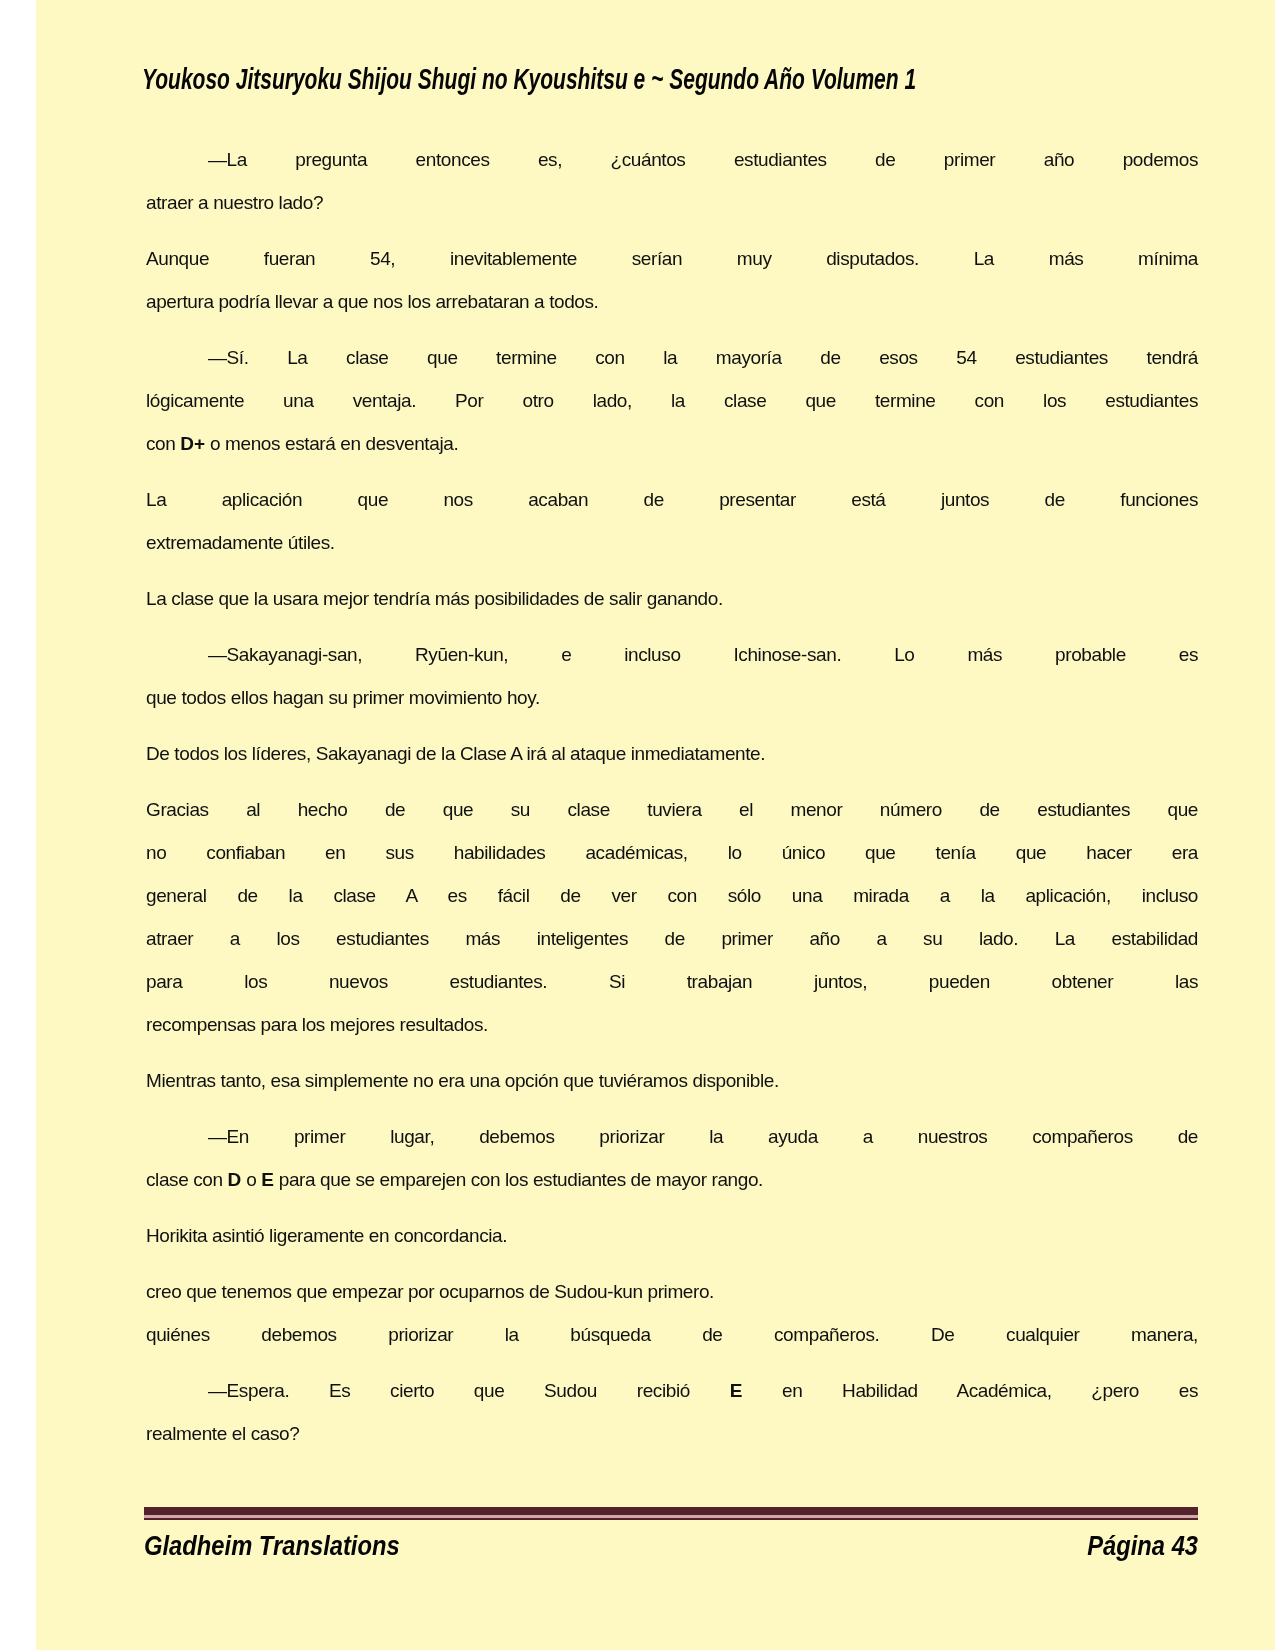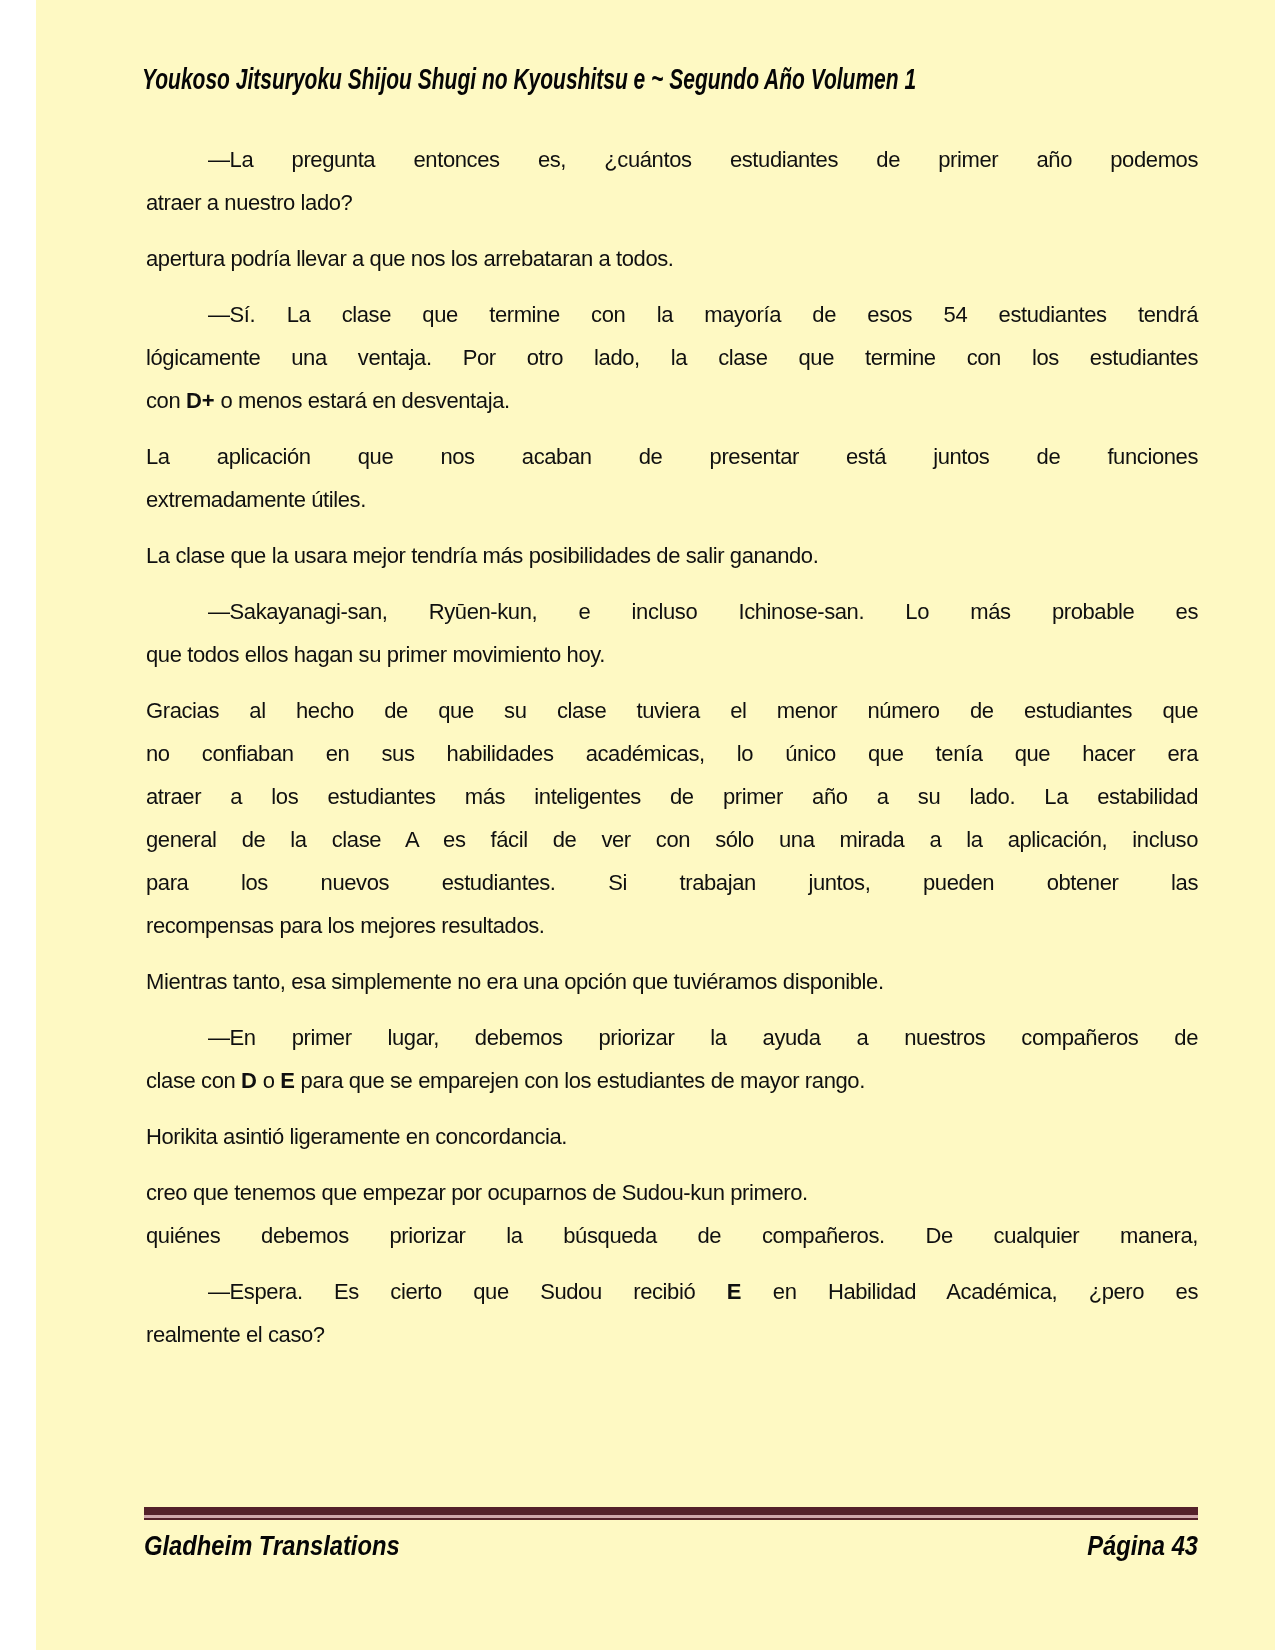--- a/index.html
+++ b/index.html
@@ -31,21 +31,21 @@
     letter-spacing: 0px;
     transform: scaleX(0.70);
     transform-origin: left center;
   }
 
   
   .content {
     position: absolute;
     left: 110px; top: 138px;
     width: 1052px;
-    font-size: 22px;
+    font-size: 19px;
     line-height: 43px;
     letter-spacing: -0.4px;
     color: #101010;
   }
   .para { margin: 0 0 13px 0; }
   .line {
     text-align: justify;
     text-align-last: justify;
     text-justify: inter-word;
   }
@@ -97,43 +97,47 @@
   <div class="doc-header">
     <span class="title">Youkoso Jitsuryoku Shijou Shugi no Kyoushitsu e ~ Segundo Año Volumen 1</span>
   </div>
 
   <div class="content" style="color: rgb(16, 16, 16);">
       <div class="para">
         <div class="line indent">—La pregunta entonces es, ¿cuántos estudiantes de primer año podemos</div>
         <div class="line last">atraer a nuestro lado?</div>
       </div>
       <div class="para">
+        <div class="line">Aunque fueran 54, inevitablemente serían muy disputados. La más mínima</div>
         <div class="line last">apertura podría llevar a que nos los arrebataran a todos.</div>
       </div>
       <div class="para">
         <div class="line indent">—Sí. La clase que termine con la mayoría de esos 54 estudiantes tendrá</div>
         <div class="line">lógicamente una ventaja. Por otro lado, la clase que termine con los estudiantes</div>
         <div class="line last">con <b>D+</b> o menos estará en desventaja.</div>
       </div>
       <div class="para">
         <div class="line">La aplicación que nos acaban de presentar está juntos de funciones</div>
         <div class="line last">extremadamente útiles.</div>
       </div>
       <div class="para">
         <div class="line last">La clase que la usara mejor tendría más posibilidades de salir ganando.</div>
       </div>
       <div class="para">
         <div class="line indent">—Sakayanagi-san, Ryūen-kun, e incluso Ichinose-san. Lo más probable es</div>
         <div class="line last">que todos ellos hagan su primer movimiento hoy.</div>
       </div>
       <div class="para">
+        <div class="line last">De todos los líderes, Sakayanagi de la Clase A irá al ataque inmediatamente.</div>
+      </div>
+      <div class="para">
         <div class="line">Gracias al hecho de que su clase tuviera el menor número de estudiantes que</div>
         <div class="line">no confiaban en sus habilidades académicas, lo único que tenía que hacer era</div>
+        <div class="line">general de la clase A es fácil de ver con sólo una mirada a la aplicación, incluso</div>
         <div class="line">atraer a los estudiantes más inteligentes de primer año a su lado. La estabilidad</div>
-        <div class="line">general de la clase A es fácil de ver con sólo una mirada a la aplicación, incluso</div>
         <div class="line">para los nuevos estudiantes. Si trabajan juntos, pueden obtener las</div>
         <div class="line last">recompensas para los mejores resultados.</div>
       </div>
       <div class="para">
         <div class="line last">Mientras tanto, esa simplemente no era una opción que tuviéramos disponible.</div>
       </div>
       <div class="para">
         <div class="line indent">—En primer lugar, debemos priorizar la ayuda a nuestros compañeros de</div>
         <div class="line last">clase con <b>D</b> o <b>E</b> para que se emparejen con los estudiantes de mayor rango.</div>
       </div>

